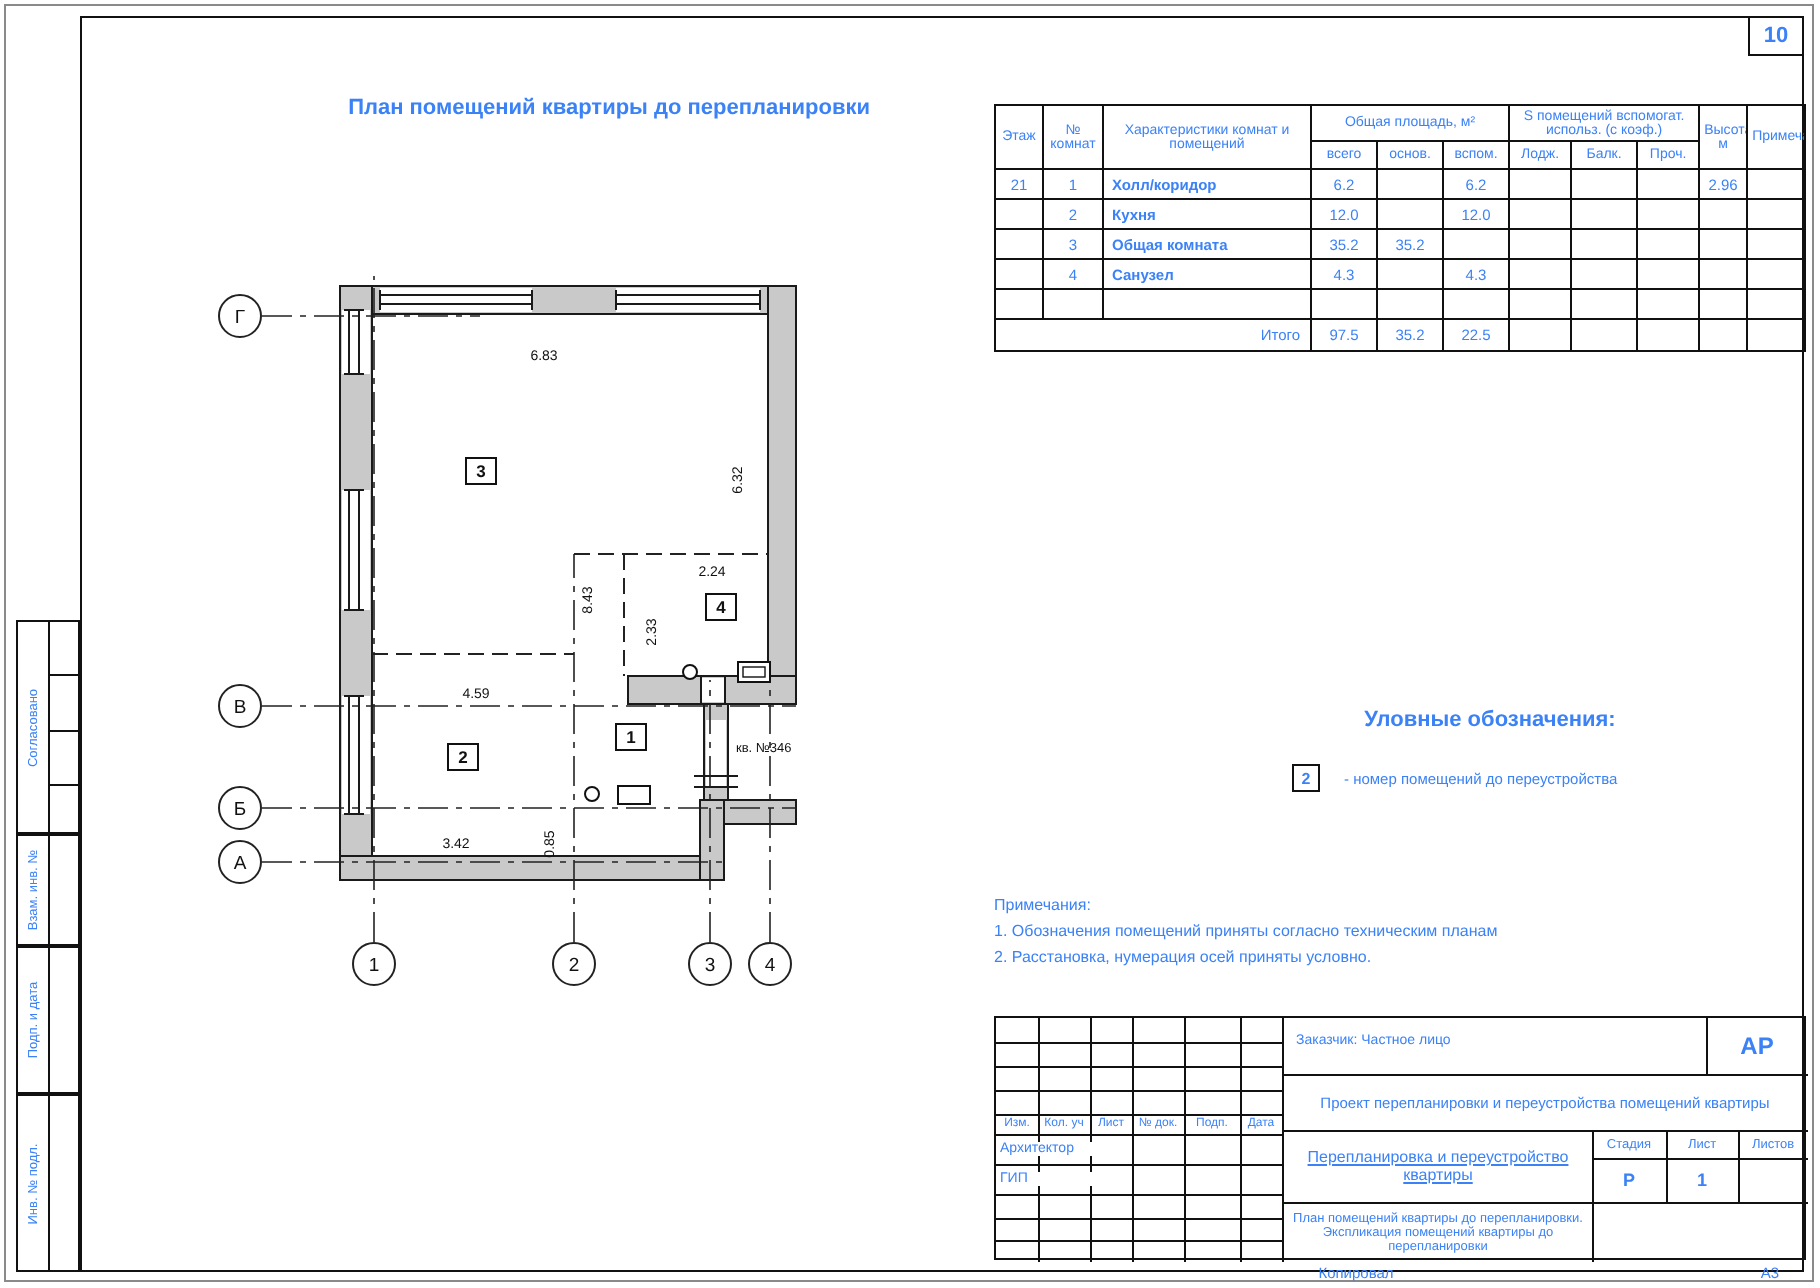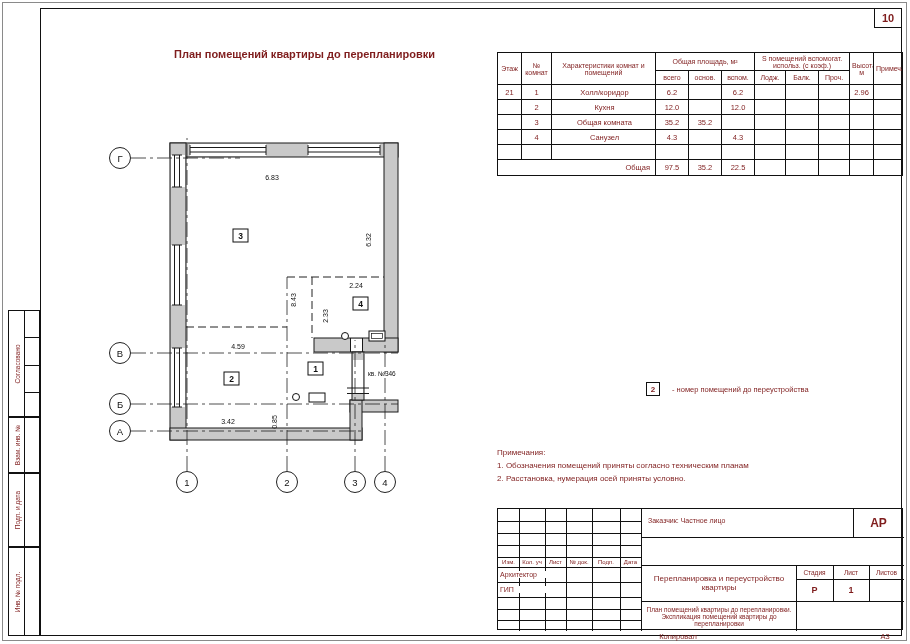--- a/index.html
+++ b/index.html
@@ -1,26 +1,26 @@
 <!DOCTYPE html>
 <html><head>
 <meta charset="utf-8">
 <style>
   html,body{margin:0;padding:0;background:#fff;}
-  #sheet{position:relative;width:910px;height:644px;background:#fff;font-family:"Liberation Sans",sans-serif;color:#7f1d1d;overflow:hidden;}
+  #sheet{position:relative;width:910px;height:644px;background:#fff;font-family:"Liberation Sans",sans-serif;color:#3b82f6;overflow:hidden;}
   .abs{position:absolute;box-sizing:border-box;}
   .outer-border{left:2px;top:2px;width:905px;height:639px;border:1px solid #8a8a8a;}
   .frame{left:40px;top:8px;width:862px;height:628px;border:1.6px solid #111;}
   .pagenum{left:874px;top:8px;width:28px;height:20px;border:1.4px solid #111;display:flex;align-items:center;justify-content:center;font-size:11px;font-weight:bold;}
   .plan-title{left:105px;top:48px;width:330px;text-align:right;font-size:11px;font-weight:bold;}
   .tbl-title{left:497px;top:36px;width:408px;text-align:center;font-size:11px;font-weight:bold;}
   table.expl{position:absolute;left:497px;top:52px;width:405px;border-collapse:collapse;table-layout:fixed;}
   table.expl td,table.expl th{border:1px solid #111;font-size:7px;font-weight:normal;text-align:center;vertical-align:middle;padding:0 2px;overflow:hidden;}
   table.expl{border:1.6px solid #111;}
-  table.expl td.name{text-align:center;padding-left:4px;font-size:7.5px;}
+  table.expl td.name{text-align:left;padding-left:4px;font-size:7.5px;font-weight:bold;}
   table.expl td.num{font-weight:normal;font-size:7.5px;}
   table.expl td.itogo{text-align:right;padding-right:5px;font-size:7.5px;}
   .legend-title{left:590px;top:354px;width:310px;text-align:center;font-size:11px;font-weight:bold;}
   .legend-box{left:646px;top:382px;width:14px;height:14px;border:1.2px solid #111;display:flex;align-items:center;justify-content:center;font-size:8px;font-weight:bold;}
   .legend-text{left:672px;top:385px;font-size:7.5px;}
   .note{left:497px;font-size:8px;}
   .vstrip{border:1.1px solid #111;display:flex;}
   .vstrip .lab{position:relative;width:15px;border-right:1px solid #111;}
   .vstrip .val{position:relative;flex:1;}
   .vlabel{position:absolute;left:50%;top:50%;transform:translate(-50%,-50%) rotate(-90deg);white-space:nowrap;font-size:6.5px;}
@@ -281,33 +281,34 @@
       <td></td>
       <td></td>
       <td></td>
       <td></td>
       <td></td>
       <td></td>
       <td></td>
       <td></td>
     </tr>
     <tr style="height:16px">
-      <td colspan="3" class="itogo">Общая</td>
+      <td colspan="3" class="itogo">Итого</td>
       <td class="num">97.5</td>
       <td class="num">35.2</td>
       <td class="num">22.5</td>
       <td></td>
       <td></td>
       <td></td>
       <td></td>
       <td></td>
     </tr>
   </tbody>
     </table>
 
+  <div class="abs legend-title">Уловные обозначения:</div>
   <div class="abs legend-box">2</div>
   <div class="abs legend-text">- номер помещений до переустройства</div>
 
   <div class="abs note" style="top:448px;">Примечания:</div>
   <div class="abs note" style="top:461px;">1. Обозначения помещений приняты согласно техническим планам</div>
   <div class="abs note" style="top:474px;">2. Расстановка, нумерация осей приняты условно.</div>
 
   <div class="abs tb">
 
     <div class="line" style="left:143px;top:0;width:1.2px;height:122px;"></div>
@@ -341,21 +342,22 @@
     <div class="line" style="left:143px;top:56px;width:263px;height:1.2px;"></div>
     <div class="line" style="left:143px;top:92px;width:263px;height:1px;"></div>
     <div class="line" style="left:355px;top:0;width:1px;height:28px;"></div>
     <div class="line" style="left:298px;top:56px;width:1.2px;height:66px;"></div>
     <div class="line" style="left:335px;top:56px;width:1px;height:36px;"></div>
     <div class="line" style="left:371px;top:56px;width:1px;height:36px;"></div>
     <div class="line" style="left:298px;top:70px;width:108px;height:1px;"></div>
 
     <div class="txt" style="left:150px;top:8px;">Заказчик: Частное лицо</div>
     <div class="txt cntr" style="left:355px;top:0;width:51px;height:28px;font-size:12px;font-weight:bold;">АР</div>
-    <div class="txt cntr" style="left:148px;top:56px;width:146px;height:36px;font-size:8px;">Перепланировка и переустройство квартиры</div>
+    <div class="txt cntr" style="left:143px;top:28px;width:263px;height:28px;font-size:7.5px;">Проект перепланировки и переустройства помещений квартиры</div>
+    <div class="txt cntr" style="left:148px;top:56px;width:146px;height:36px;font-size:8px;text-decoration:underline;">Перепланировка и переустройство квартиры</div>
     <div class="txt cntr" style="left:298px;top:56px;width:37px;height:14px;font-size:6.5px;">Стадия</div>
     <div class="txt cntr" style="left:335px;top:56px;width:36px;height:14px;font-size:6.5px;">Лист</div>
     <div class="txt cntr" style="left:371px;top:56px;width:35px;height:14px;font-size:6.5px;">Листов</div>
     <div class="txt cntr" style="left:298px;top:70px;width:37px;height:22px;font-size:9px;font-weight:bold;">Р</div>
     <div class="txt cntr" style="left:335px;top:70px;width:36px;height:22px;font-size:9px;font-weight:bold;">1</div>
     <div class="txt cntr" style="left:146px;top:92px;width:150px;height:30px;font-size:6.5px;">План помещений квартиры до перепланировки. Экспликация помещений квартиры до перепланировки</div>
   </div>
 
   <div class="abs" style="left:648px;top:632px;width:60px;text-align:center;font-size:7.5px;">Копировал</div>
   <div class="abs" style="left:870px;top:632px;width:30px;text-align:center;font-size:7.5px;">А3</div>

